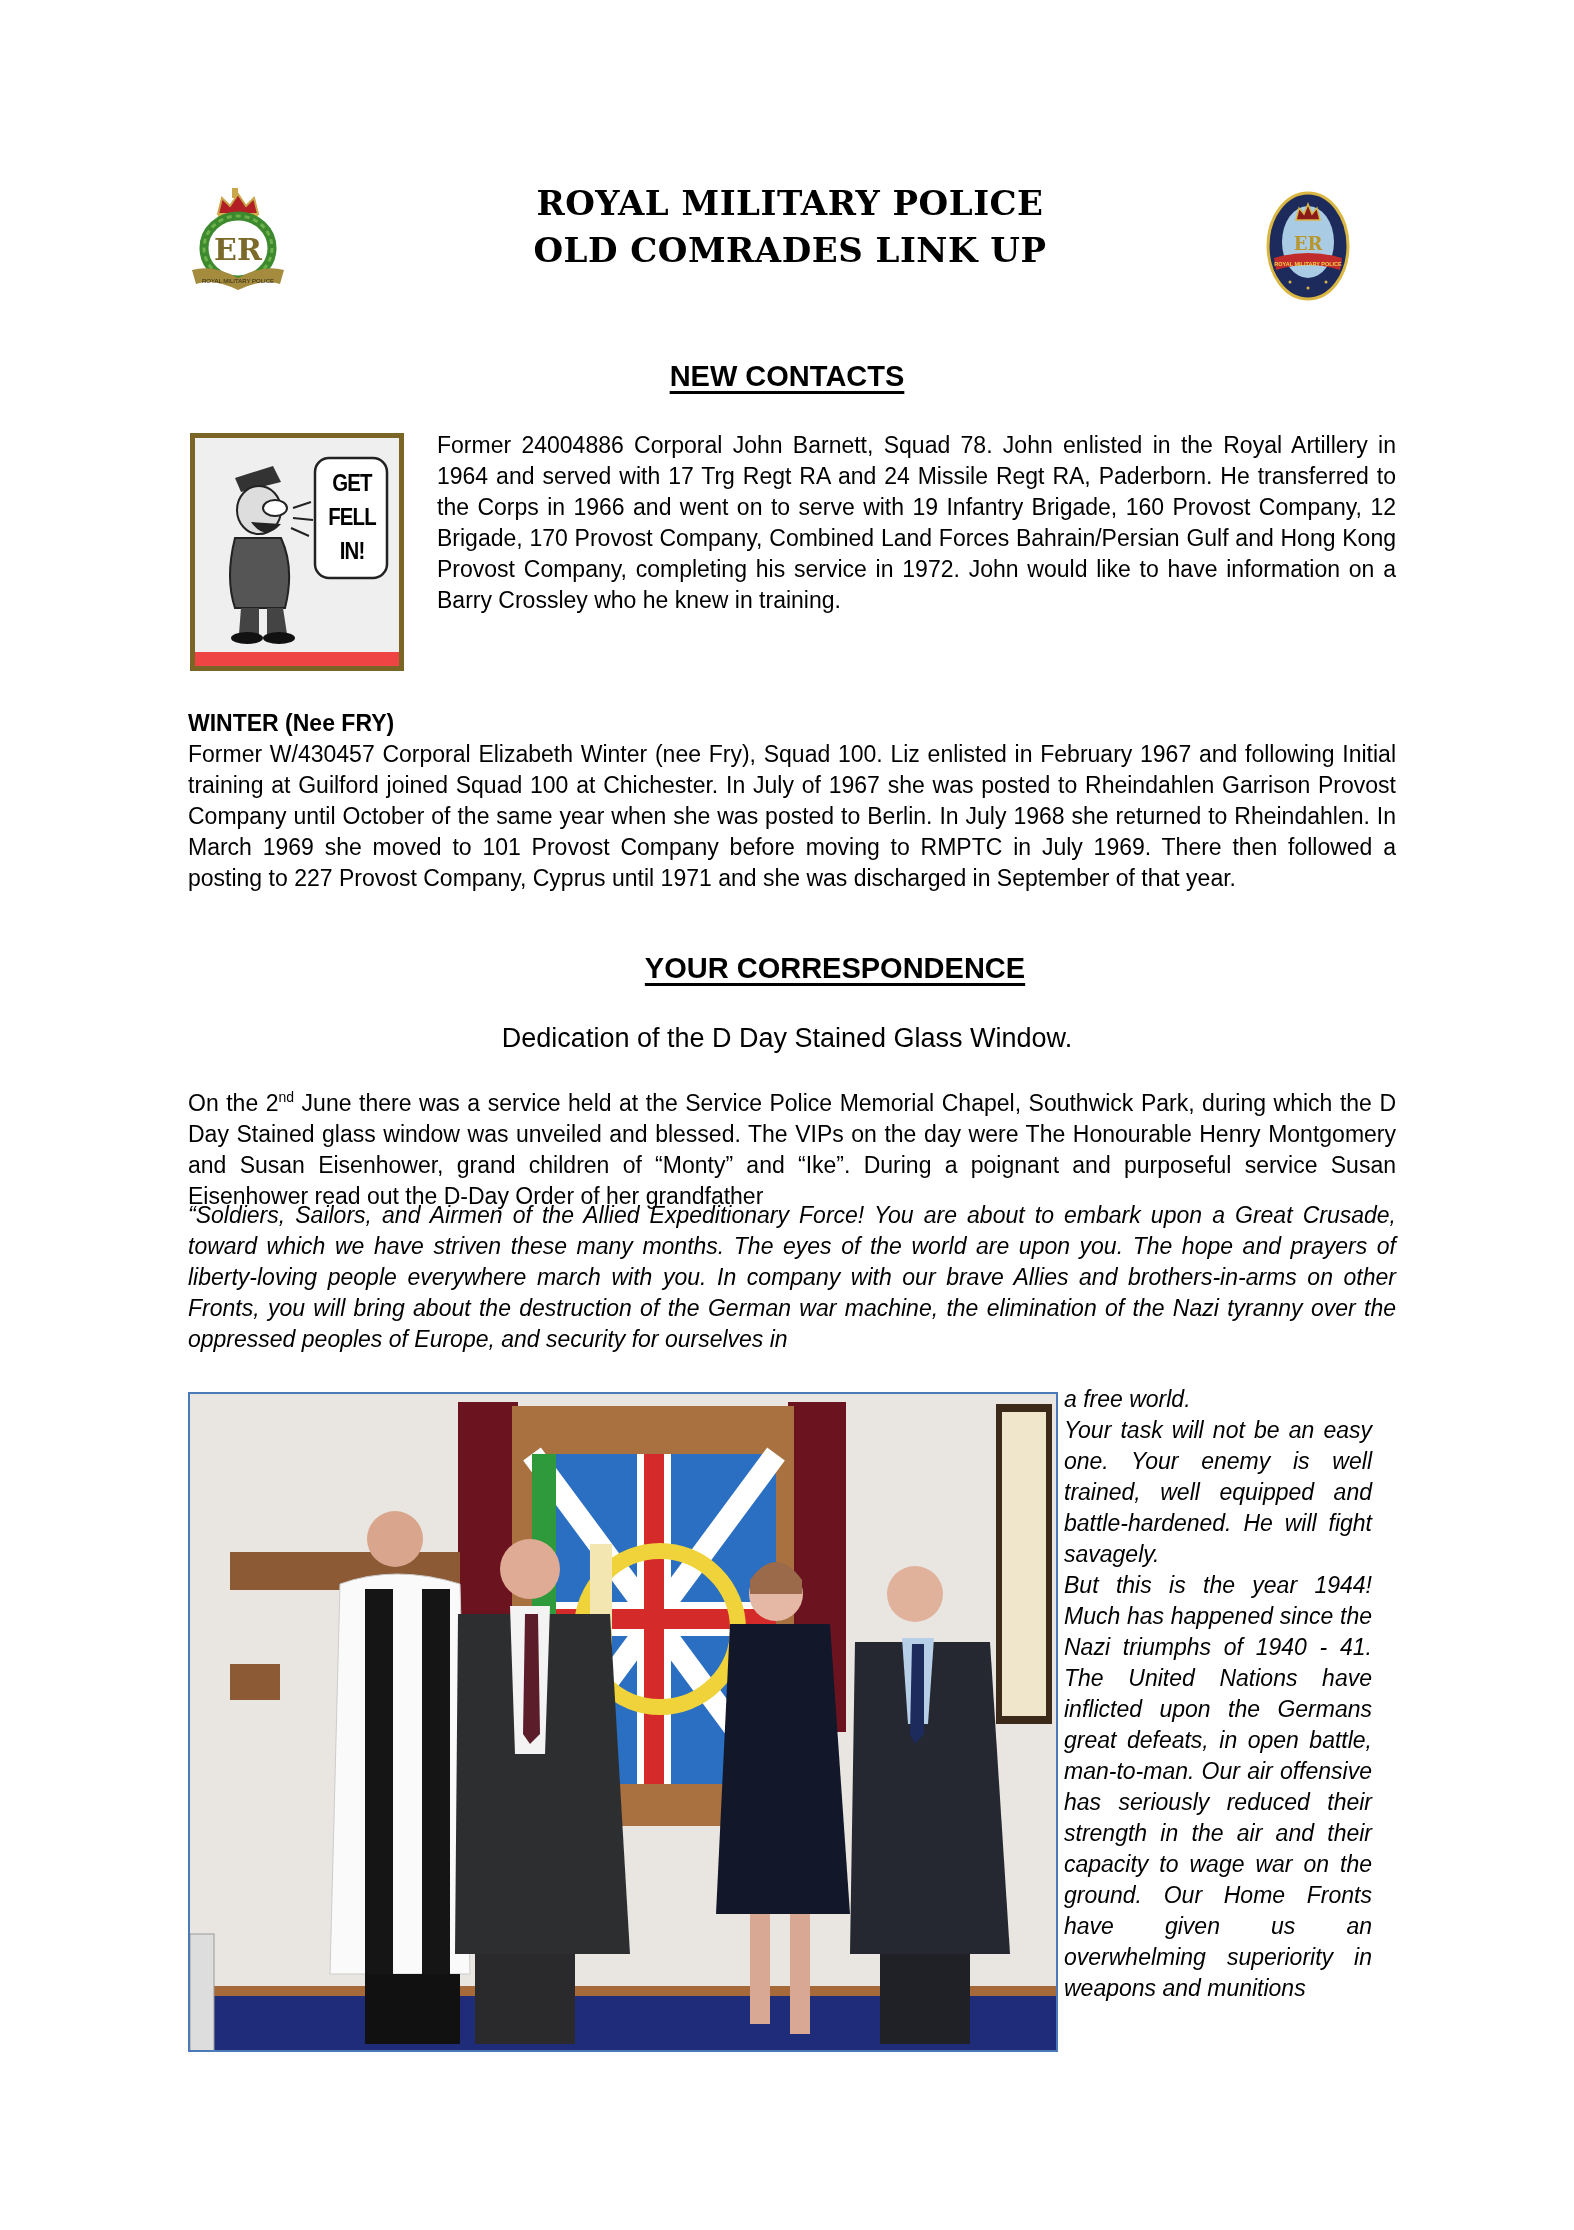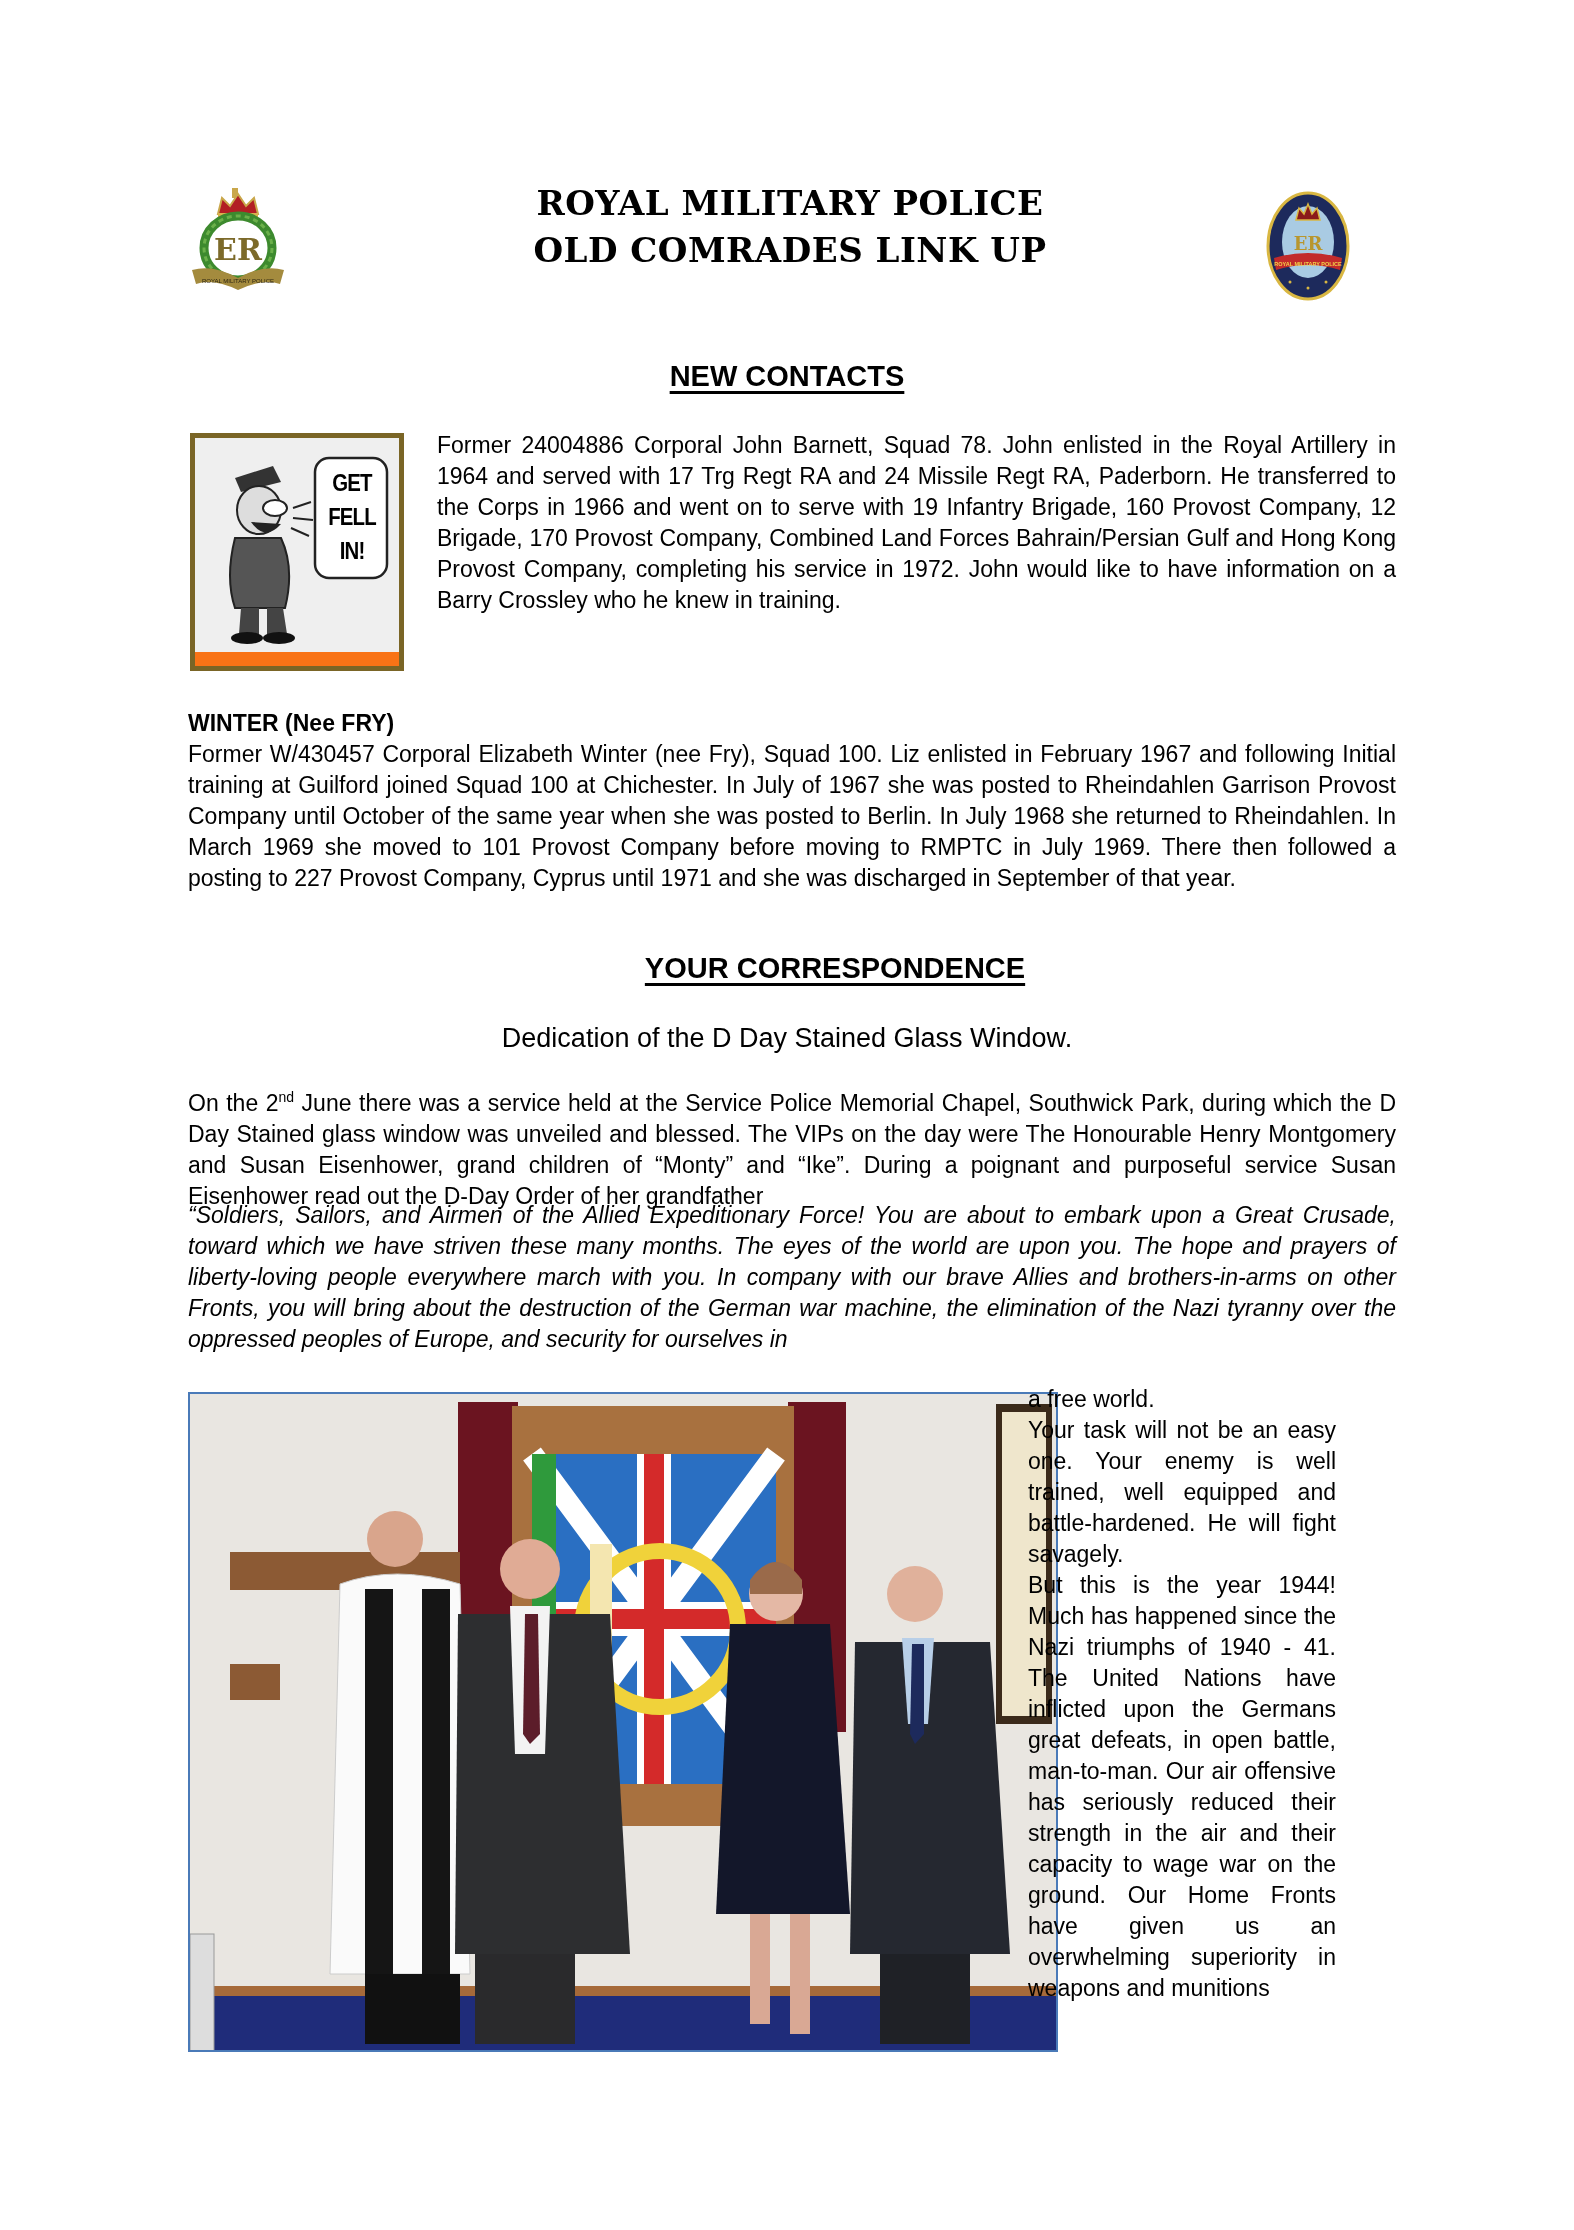--- a/index.html
+++ b/index.html
@@ -8,31 +8,31 @@
 
   
   .logo-left { left: 188px; top: 186px; width: 90px; width: 100px; height: 110px; }
   .logo-right { left: 1266px; top: 190px; width: 84px; height: 112px; }
   .title { left: 380px; top: 180px; width: 820px; text-align: center; font-family: "DejaVu Serif", serif; font-weight: bold; font-size: 34px; line-height: 47px; letter-spacing: 0.5px; }
 
   .section-head { text-align: center; font-weight: bold; font-size: 29px; text-decoration: underline; text-underline-offset: 5px; text-decoration-thickness: 3px; }
   .h-new { left: 0; width: 1574px; top: 360px; }
   .h-corr { left: 0; width: 1574px; top: 952px; padding-left: 48px; }
 
-  .cartoon { left: 190px; top: 433px; width: 210px; width: 214px; height: 238px; border: 5px solid #7a6526; box-sizing: border-box; background: #f97316; }
+  .cartoon { left: 190px; top: 433px; width: 210px; width: 214px; height: 238px; border: 5px solid #7a6526; box-sizing: border-box; background: #ef4444; }
 
   .body-text { font-size: 23px; line-height: 31px; text-align: justify; }
   .name-head { font-weight: bold; font-size: 23px; line-height: 31px; }
 
   .barnett { left: 437px; top: 430px; width: 959px; }
   .winter { left: 188px; top: 708px; width: 1208px; }
   .subtitle { left: 0; width: 1574px; top: 1023px; text-align: center; font-size: 27px; }
   .para { left: 188px; top: 1082px; width: 1208px; }
   .quote { left: 188px; top: 1200px; width: 1208px; font-style: italic; }
-  .quote-side { left: 1028px; top: 1384px; width: 308px; }
+  .quote-side { left: 1064px; top: 1384px; width: 308px; font-style: italic; }
 
   .photo { left: 188px; top: 1392px; width: 870px; height: 660px; border: 2px solid #4a7ab8; box-sizing: border-box; overflow: hidden; background: #e8e4de; }
 </style>
 </head>
 <body>
 
 <div class="abs logo-left">
   <svg width="100" height="110" viewBox="0 0 100 110">
     <rect x="44" y="2" width="6" height="10" fill="#c9a74a"></rect>
     <path d="M30 28 L34 12 L42 20 L50 8 L58 20 L66 12 L70 28 Z" fill="#b21f24" stroke="#c9a74a" stroke-width="2"></path>

